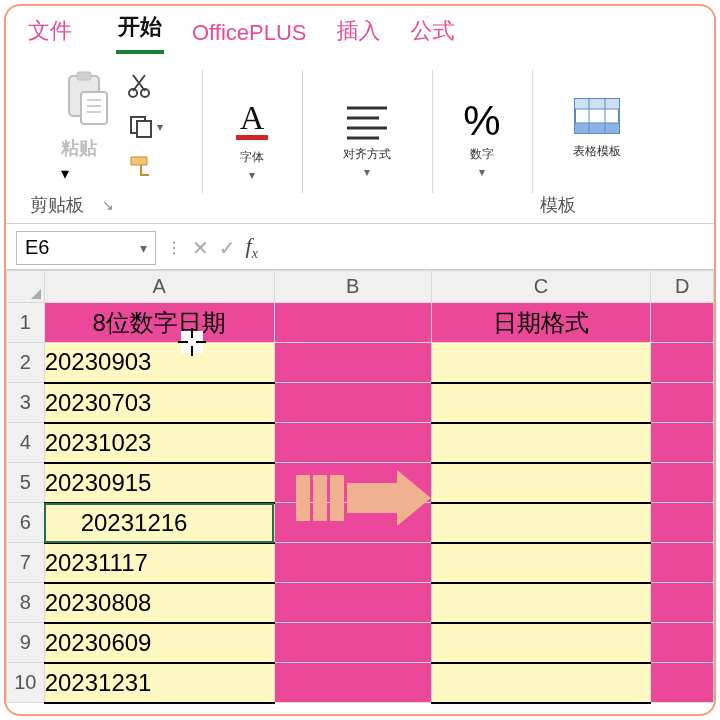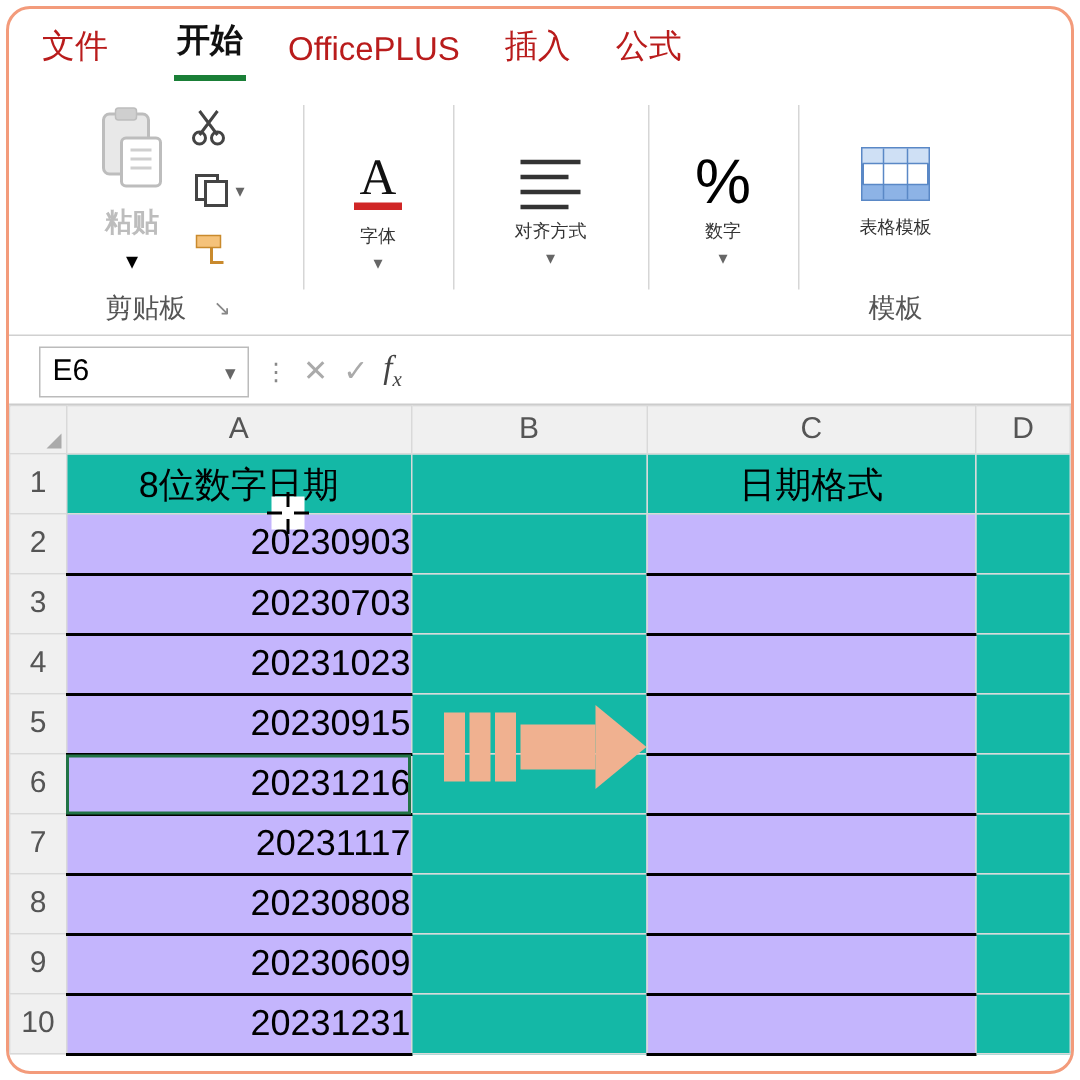--- a/index.html
+++ b/index.html
@@ -25,21 +25,21 @@
   
   .tabs {
     display: flex;
     align-items: flex-end;
     padding: 8px 20px 0 20px;
     height: 48px;
     gap: 26px;
   }
   .tab {
     font-size: 22px;
-    color: #b91c1c;
+    color: #ec4899;
     padding: 4px 2px 8px 2px;
     cursor: pointer;
   }
   .tab.active {
     font-weight: 700;
     color: #111;
     border-bottom: 4px solid #1a7f37;
     margin-left: 16px;
   }
 
@@ -70,34 +70,34 @@
     align-items: center;
     gap: 6px;
   }
   .group-label {
     font-size: 18px;
     color: #555;
     padding: 4px 0 6px 0;
     text-align:center;
     width:100%;
     display:flex;
-    justify-content:center;
+    justify-content:flex-start;
     gap:18px;
     align-items:center;
   }
   .launcher {
     font-size: 14px;
     color:#888;
   }
 
   
   .paste-block {
     display:flex;
     flex-direction:column;
-    align-items:center;
+    align-items:flex-start;
     gap:4px;
   }
   .paste-block .paste-label {
     font-size:18px;
     color:#bdbdbd;
     font-weight:600;
   }
   .clip-icons {
     display:flex;
     flex-direction:column;
@@ -117,21 +117,21 @@
     color:#333;
   }
   .big-btn .dd { font-size:12px; color:#666; }
 
   
   .fxbar {
     display:flex;
     align-items:center;
     height:44px;
     border-bottom:1px solid #ccc;
-    padding:0 20px;
+    padding:0 10px;
     gap:10px;
     margin-top:2px;
   }
   .namebox {
     width:140px;
     border:1px solid #bbb;
     height:34px;
     display:flex;
     align-items:center;
     justify-content:space-between;
@@ -181,26 +181,25 @@
     position:absolute;
     right:3px; bottom:3px;
     border-right:10px solid #aaa;
     border-top:10px solid transparent;
   }
   .colA { width:220px; }
   .colB { width:150px; }
   .colC { width:210px; }
   .colD { width:60px; }
 
-  td.cell { padding:2px 8px; background:#14b8a6; }
+  td.cell { padding:2px 8px; background:#ec4899; }
   td.cell.center { text-align:center; }
   td.cell.underline {
     border-bottom:2px solid #000;
-    background:#c4b5fd;
-    text-align:right;
+    background:#fef9c3;
   }
   td.cell.selected {
     outline:2px solid #217346;
     outline-offset:-2px;
     padding-left:36px;
   }
   th.rowhdr.selhdr, thead th.selhdr {
     background:#d5e3d5;
     color:#1a6a34;
   }

